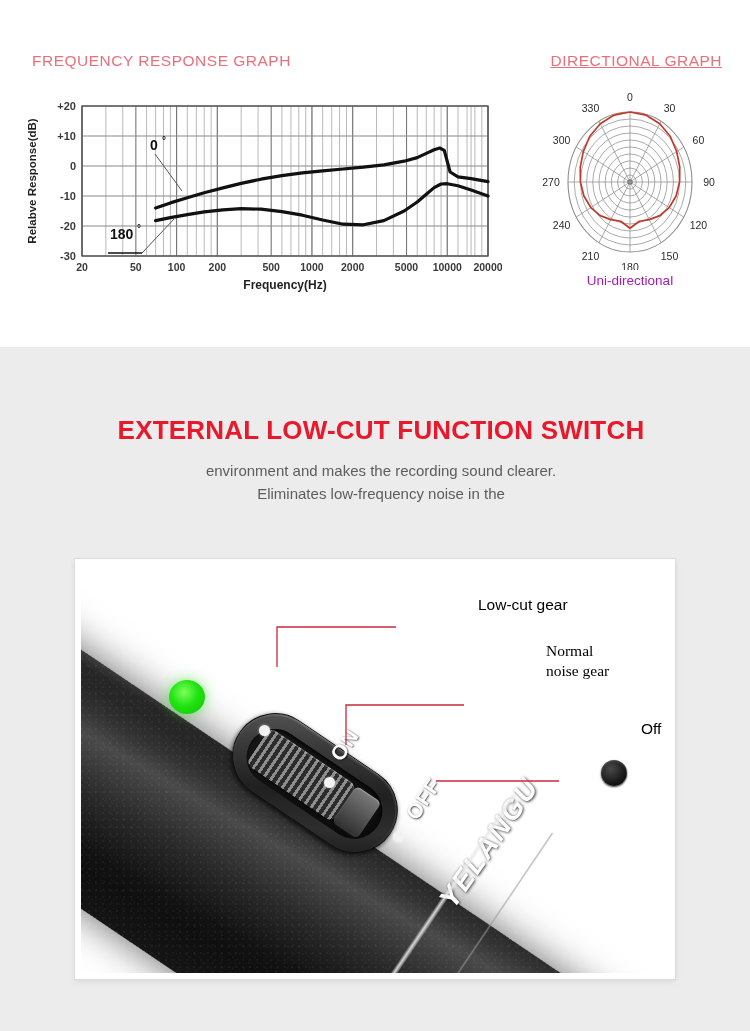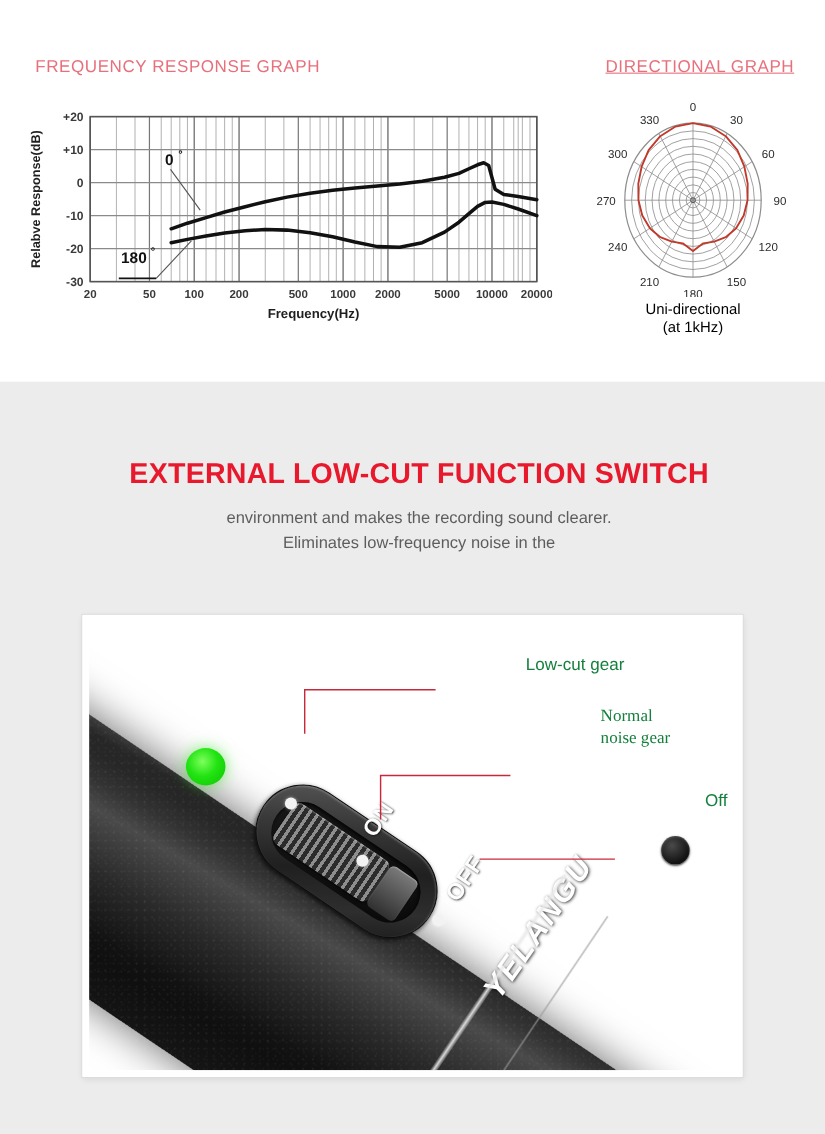--- a/index.html
+++ b/index.html
@@ -23,21 +23,21 @@
     color:#e8707c;font-weight:400;white-space:nowrap;
   }
   #freq-heading{left:32px;top:32px;}
   #dir-heading{right:28px;top:32px;text-decoration:underline;}
 
   #freq-graph-wrap{position:absolute;left:22px;top:78px;width:480px;height:215px;}
   #dir-graph-wrap{position:absolute;left:524px;top:70px;width:212px;height:215px;}
 
   .polar-caption{
     position:absolute;left:0;right:0;top:182px;text-align:center;
-    font-size:13.5px;color:#000000;line-height:1.28;
+    font-size:13.5px;color:#a21caf;line-height:1.28;
     font-family:"Liberation Sans", sans-serif;
   }
   .polar-caption span{display:block;}
 
   
   #lowcut-section{
     position:absolute;left:0;top:347px;width:750px;height:684px;
     background:#ececec;
     padding-left:12px;
   }
@@ -169,21 +169,21 @@
     transform:rotate(34deg);transform-origin:50% 0;opacity:.65;
   }
   #screw{
     position:absolute;left:520px;top:195px;width:26px;height:26px;border-radius:50%;
     background:radial-gradient(circle at 38% 34%,#4a4a4a,#101010 70%);
     box-shadow:inset 0 1px 2px rgba(255,255,255,.22),0 1px 2px rgba(0,0,0,.8);
   }
 
   
   .callout-label{
-    position:absolute;color:#15803d;font-size:15.5px;line-height:1.3;
+    position:absolute;color:#000000;font-size:15.5px;line-height:1.3;
     font-family:"Liberation Sans", sans-serif;white-space:nowrap;
   }
   .callout-label span{display:block;}
 </style>
 </head>
 <body>
 
 <div id="graphs-section">
 
   <div class="section-heading" id="freq-heading">FREQUENCY RESPONSE GRAPH</div>
@@ -311,21 +311,20 @@
         <text x="66.50000000000001" y="169.6121593216773" text-anchor="middle" font-size="10.5" font-family="&quot;Liberation Sans&quot;, sans-serif" fill="#2b2b2b">210</text>
         <text x="37.583993101029336" y="138.5" text-anchor="middle" font-size="10.5" font-family="&quot;Liberation Sans&quot;, sans-serif" fill="#2b2b2b">240</text>
         <text x="27" y="96.00000000000001" text-anchor="middle" font-size="10.5" font-family="&quot;Liberation Sans&quot;, sans-serif" fill="#2b2b2b">270</text>
         <text x="37.58399310102935" y="53.49999999999999" text-anchor="middle" font-size="10.5" font-family="&quot;Liberation Sans&quot;, sans-serif" fill="#2b2b2b">300</text>
         <text x="66.49999999999997" y="22.387840678322732" text-anchor="middle" font-size="10.5" font-family="&quot;Liberation Sans&quot;, sans-serif" fill="#2b2b2b">330</text>
         <path d="M 106.00 22.00 L 121.89 25.06 L 135.76 33.80 L 146.33 46.46 L 152.71 61.55 L 155.71 76.96 L 155.60 92.00 L 152.11 105.95 L 145.20 117.55 L 135.81 125.66 L 125.22 129.59 L 115.31 131.22 L 106.00 138.20 L 96.69 131.22 L 86.78 129.59 L 76.19 125.66 L 66.80 117.55 L 59.89 105.95 L 56.40 92.00 L 56.29 76.96 L 59.29 61.55 L 65.67 46.46 L 76.24 33.80 L 90.11 25.06 L 106.00 22.00 Z" fill="none" stroke="#c0392b" stroke-width="1.7" stroke-linejoin="round"></path>
         <circle cx="106" cy="92" r="2.2" fill="none" stroke="#444" stroke-width="0.8"></circle>
       </svg>
     <div class="polar-caption">
       <span>Uni-directional</span>
-      <span>(at 1kHz)</span>
     </div>
   </div>
 </div>
 
 <div id="lowcut-section">
 
   <div id="lowcut-title">EXTERNAL LOW-CUT FUNCTION SWITCH</div>
 
   <div id="lowcut-sub">
     <span>environment and makes the recording sound clearer.</span>

